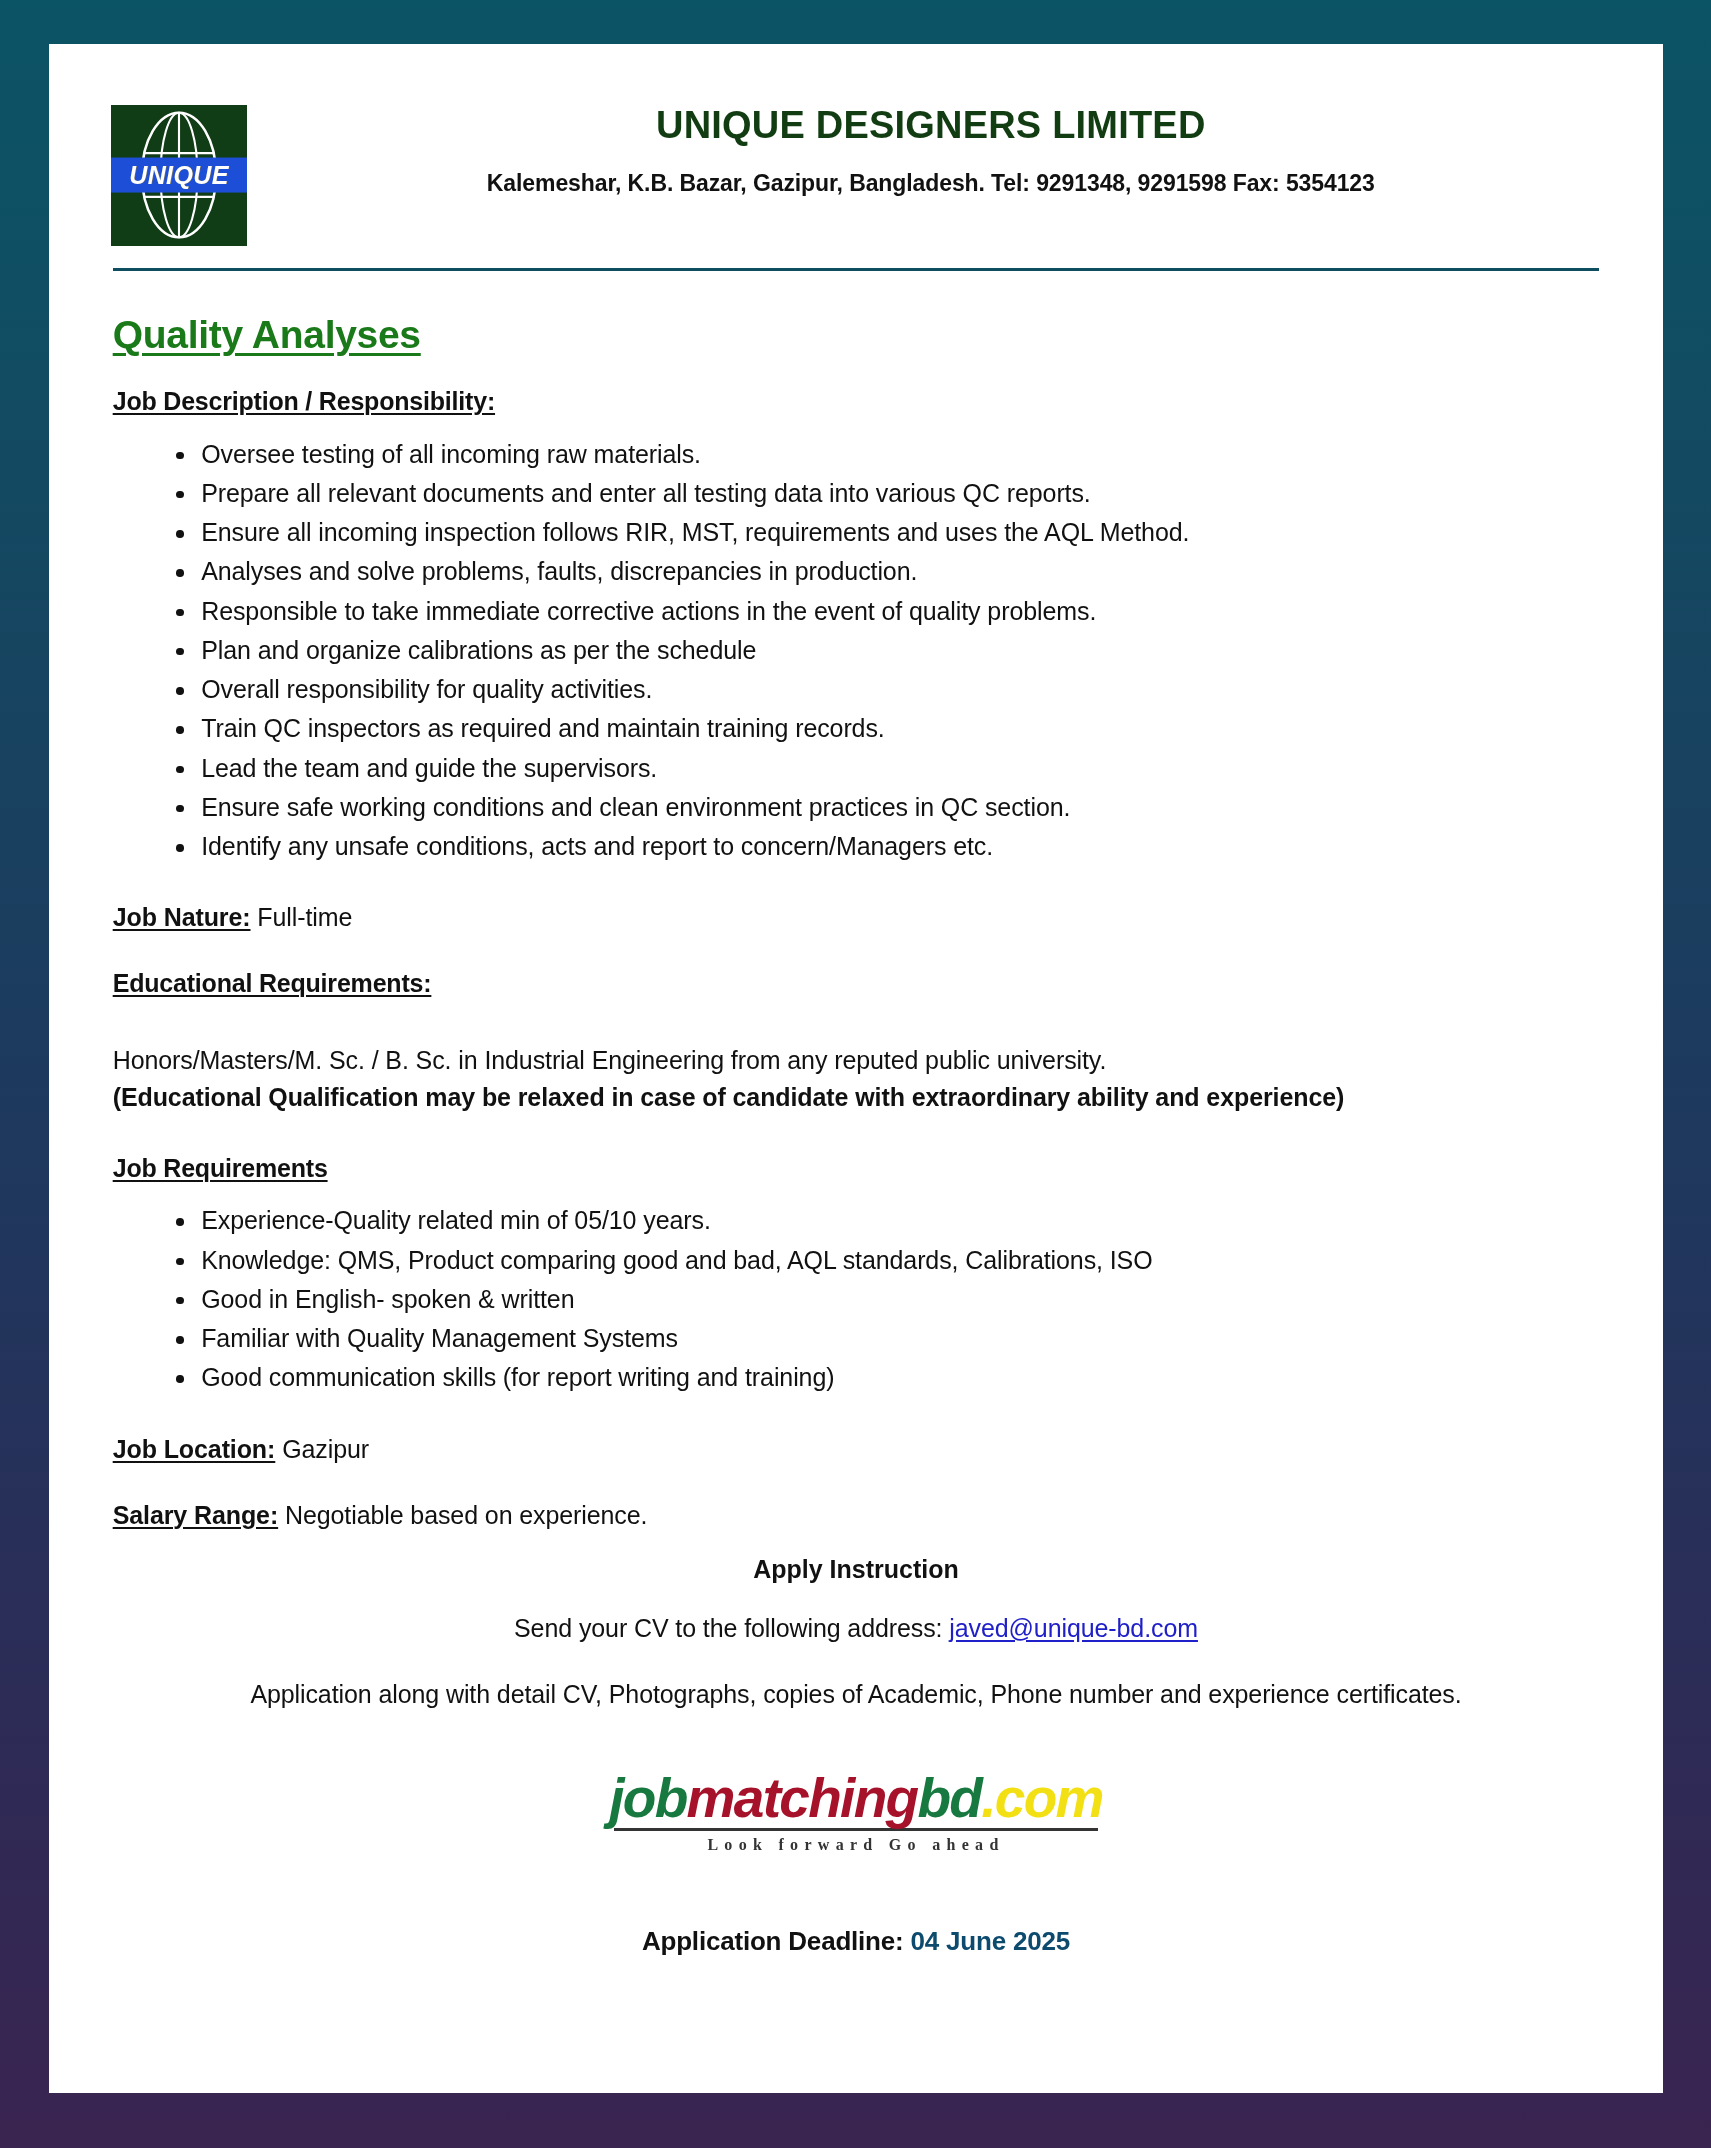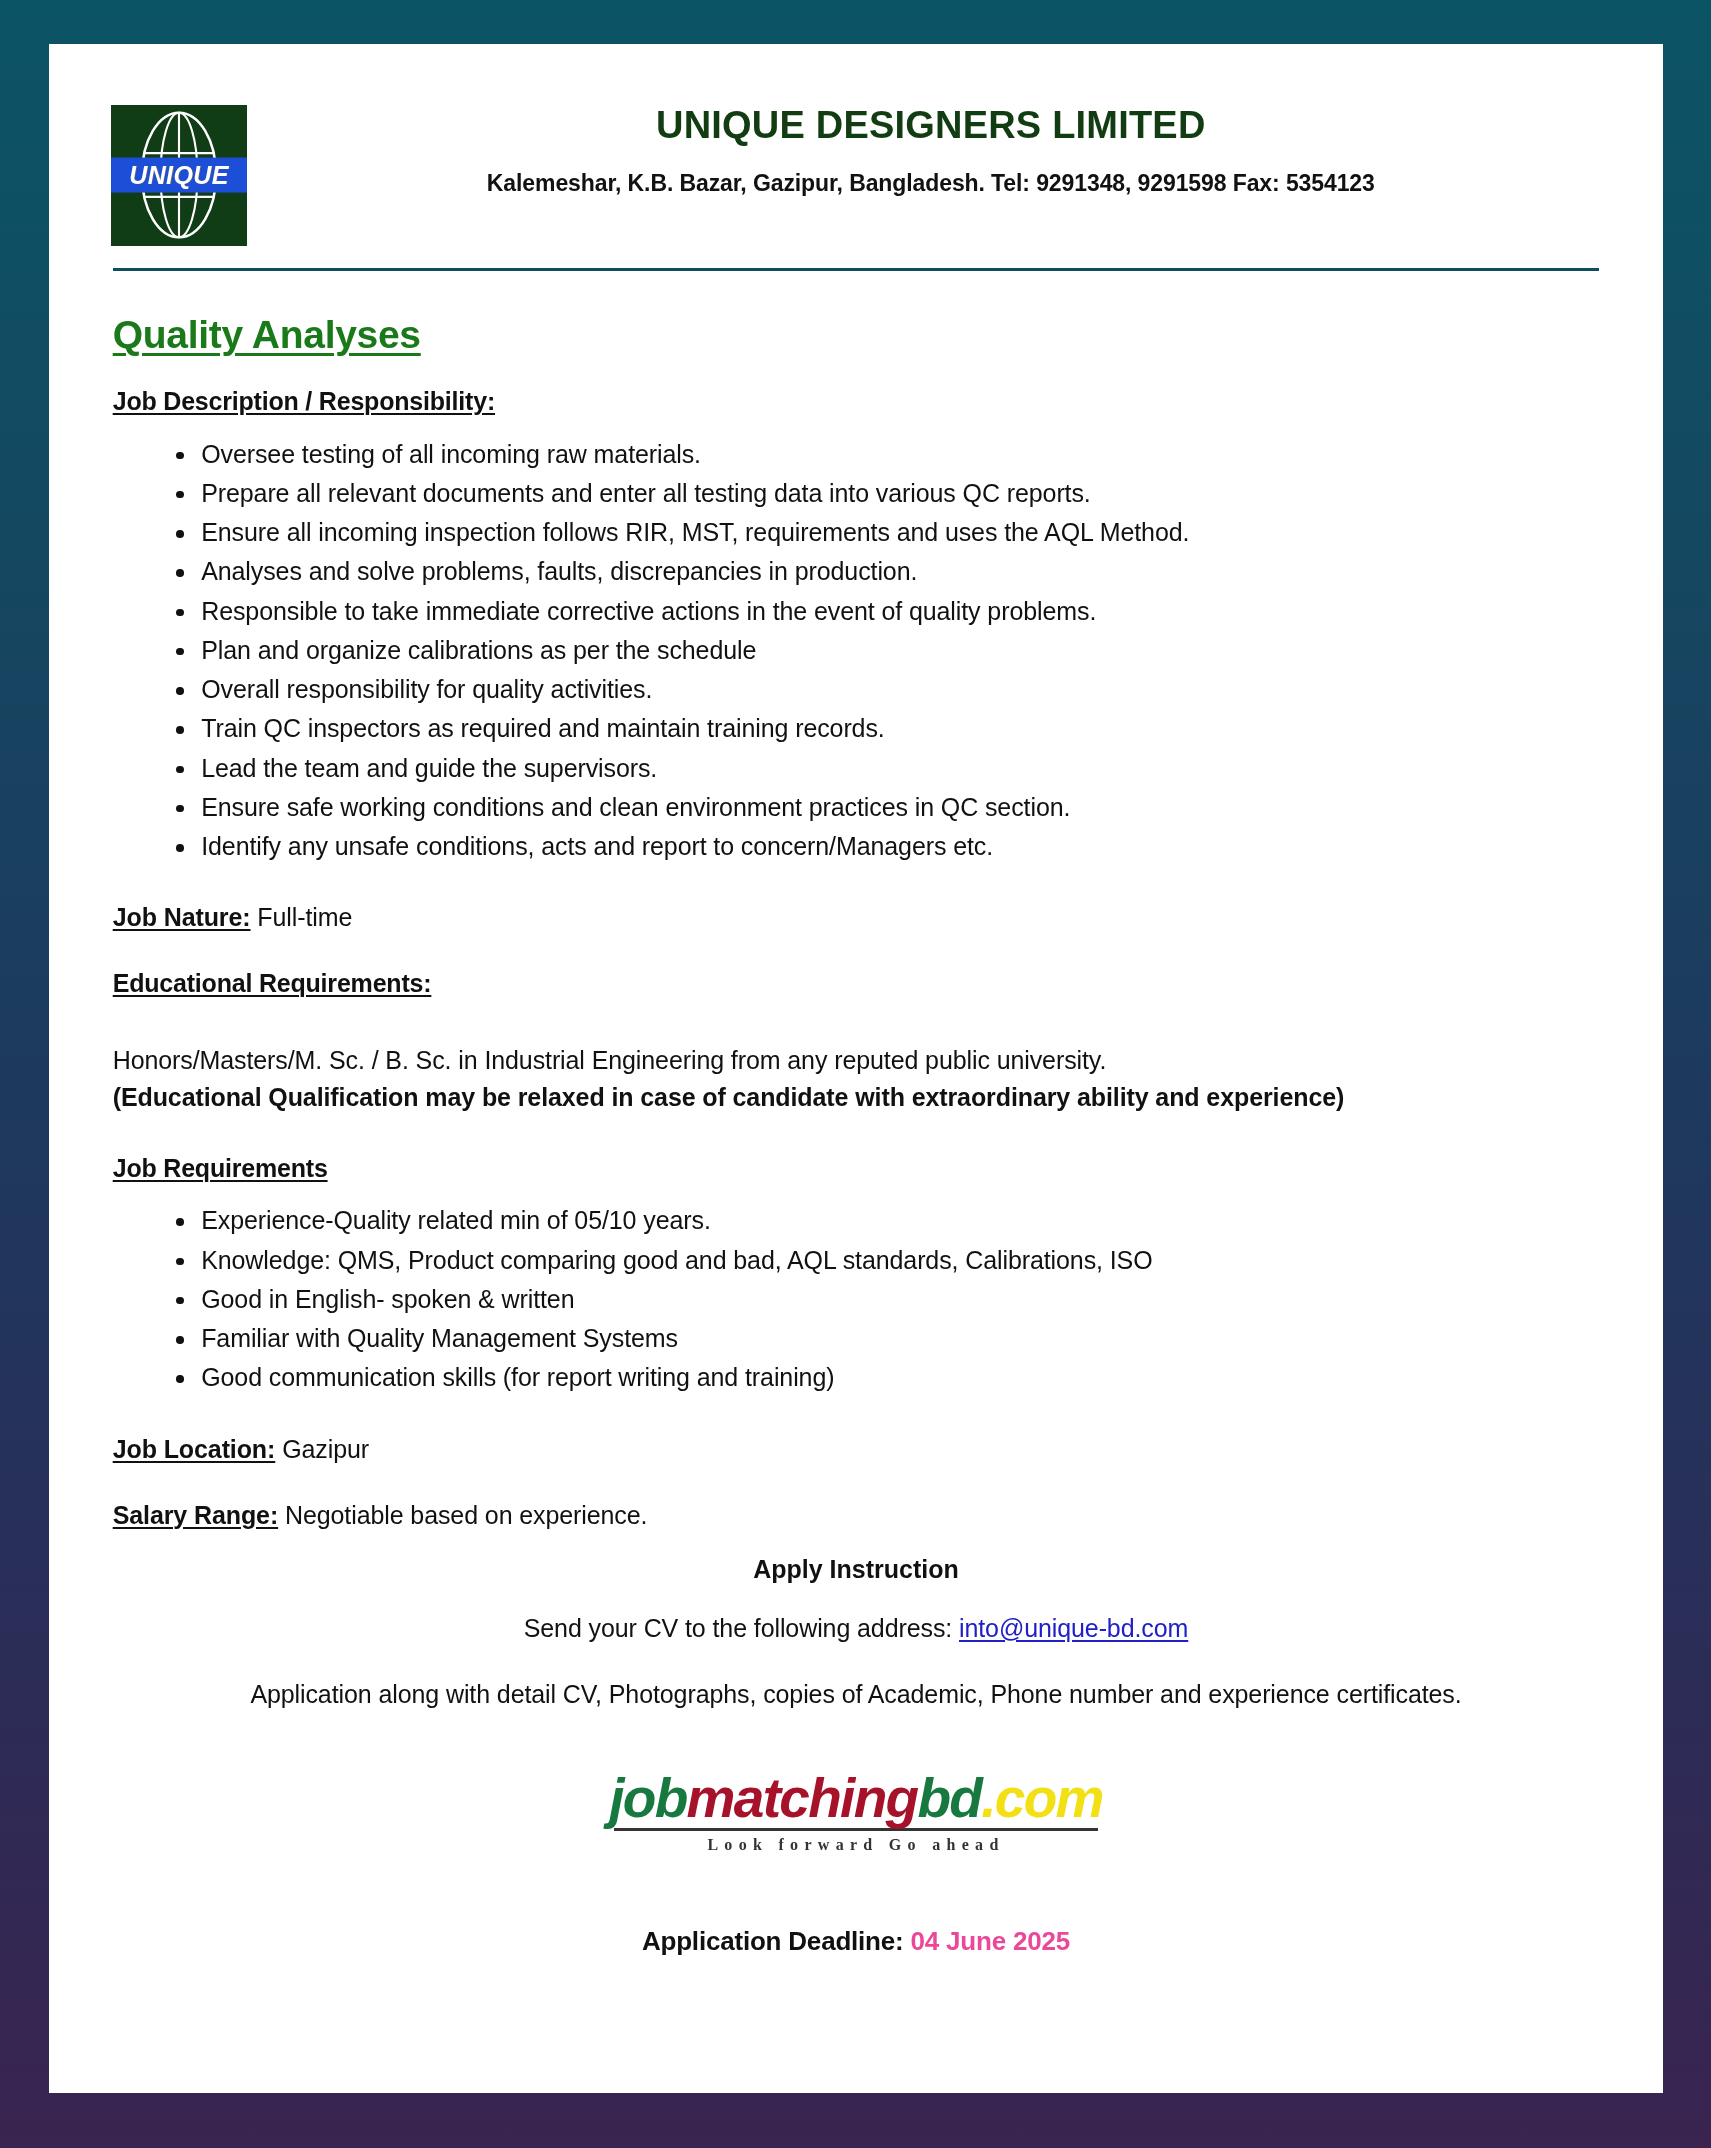--- a/index.html
+++ b/index.html
@@ -247,21 +247,21 @@
 
   
   .deadline {
     text-align: center;
     font-size: 26px;
     font-weight: bold;
     color: #111111;
     margin-top: 72px;
     letter-spacing: -0.2px;
   }
-  .deadline .date { color: #ec4899; }
+  .deadline .date { color: #0c4a6e; }
 </style>
 </head>
 <body>
 
 <div class="page">
 
   <div class="header">
 
     <div class="logo">
       <div class="logo-box"></div>
@@ -342,21 +342,21 @@
 
     <div class="labeled">
       <span class="lbl">Salary Range:</span>
       <span>Negotiable based on experience.</span>
     </div>
 
     <div class="apply-head">Apply Instruction</div>
 
     <div class="apply-line">
       <span>Send your CV to the following address:</span>
-      <a href="#">into@unique-bd.com</a>
+      <a href="#">javed@unique-bd.com</a>
     </div>
 
     <div class="apply-note">Application along with detail CV, Photographs, copies of Academic, Phone number and experience certificates.</div>
 
     <div class="site-logo-wrap">
       <div class="site-logo">
         <div class="site-logo-main"><span class="s-job">job</span><span class="s-match">matching</span><span class="s-bd">bd</span><span class="s-com">.com</span></div>
         <div class="site-rule"></div>
         <div class="site-tag">Look forward Go ahead</div>
       </div>

